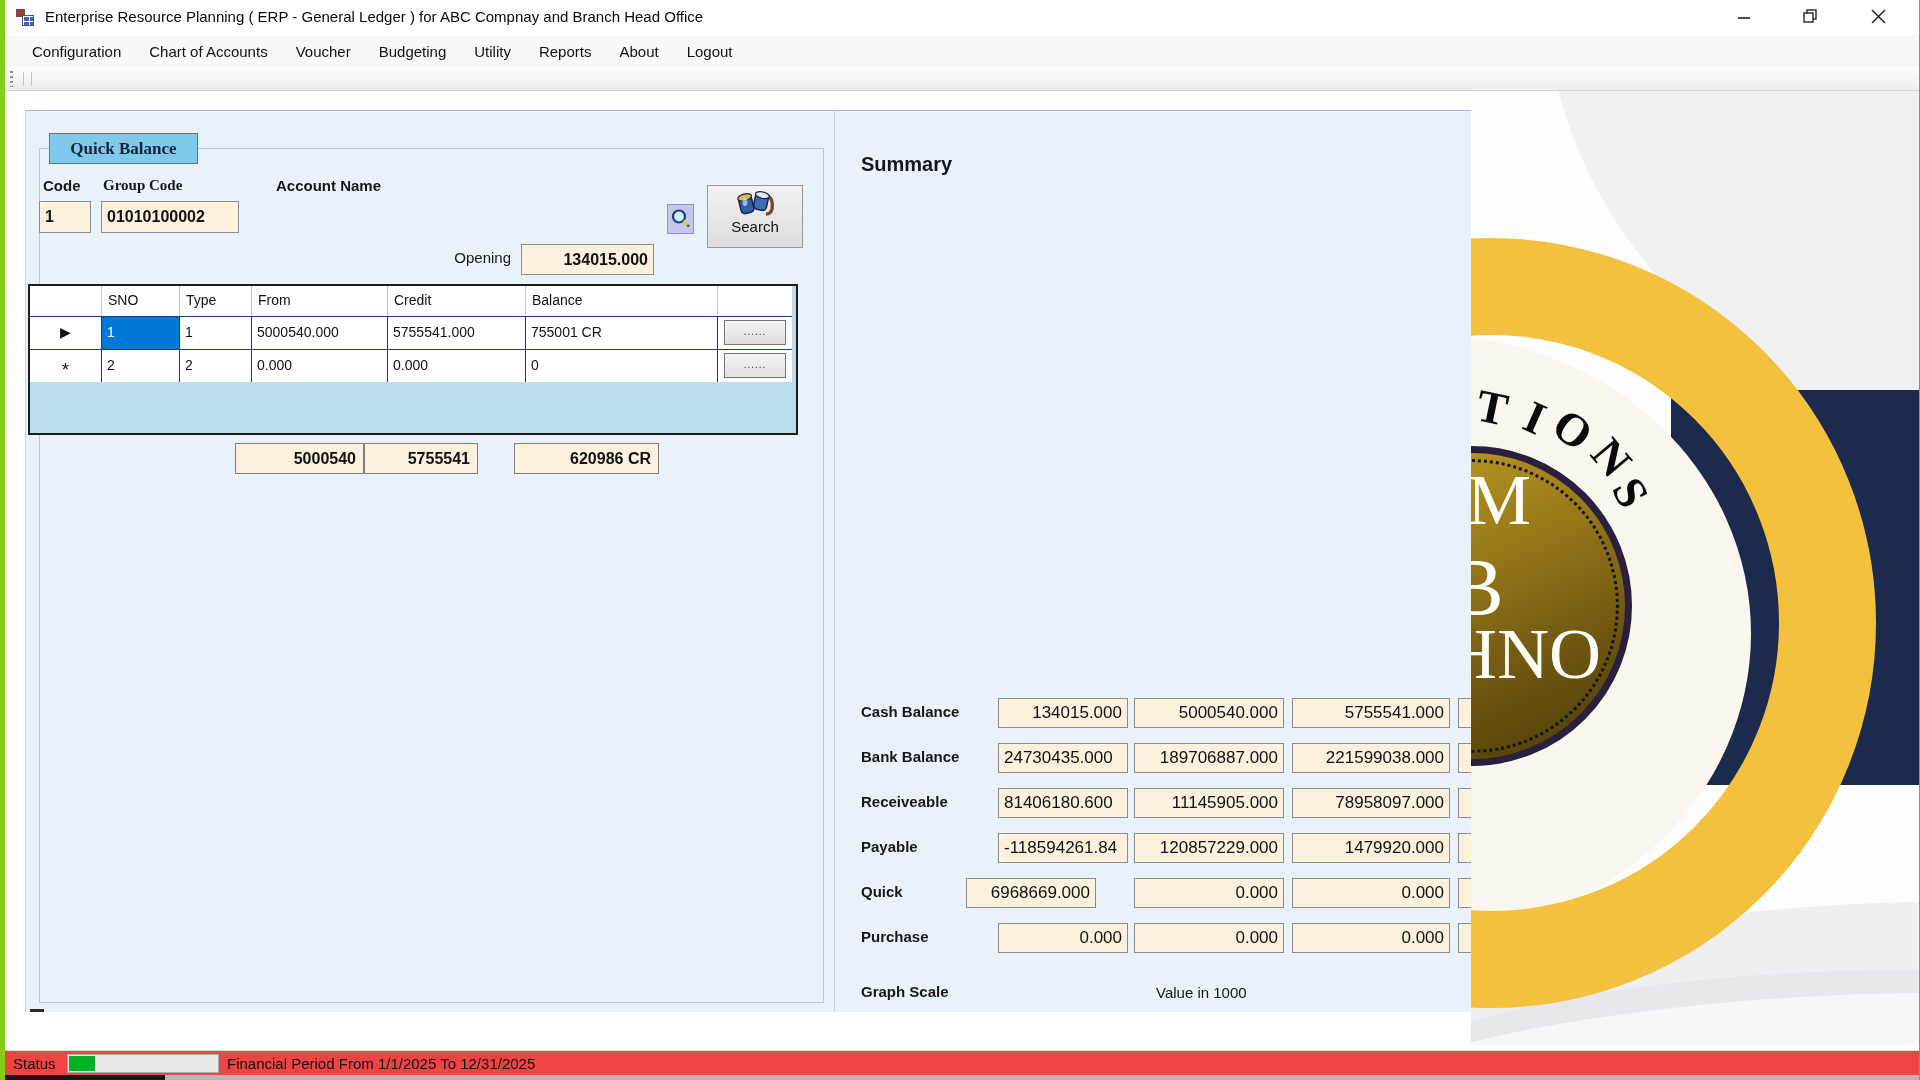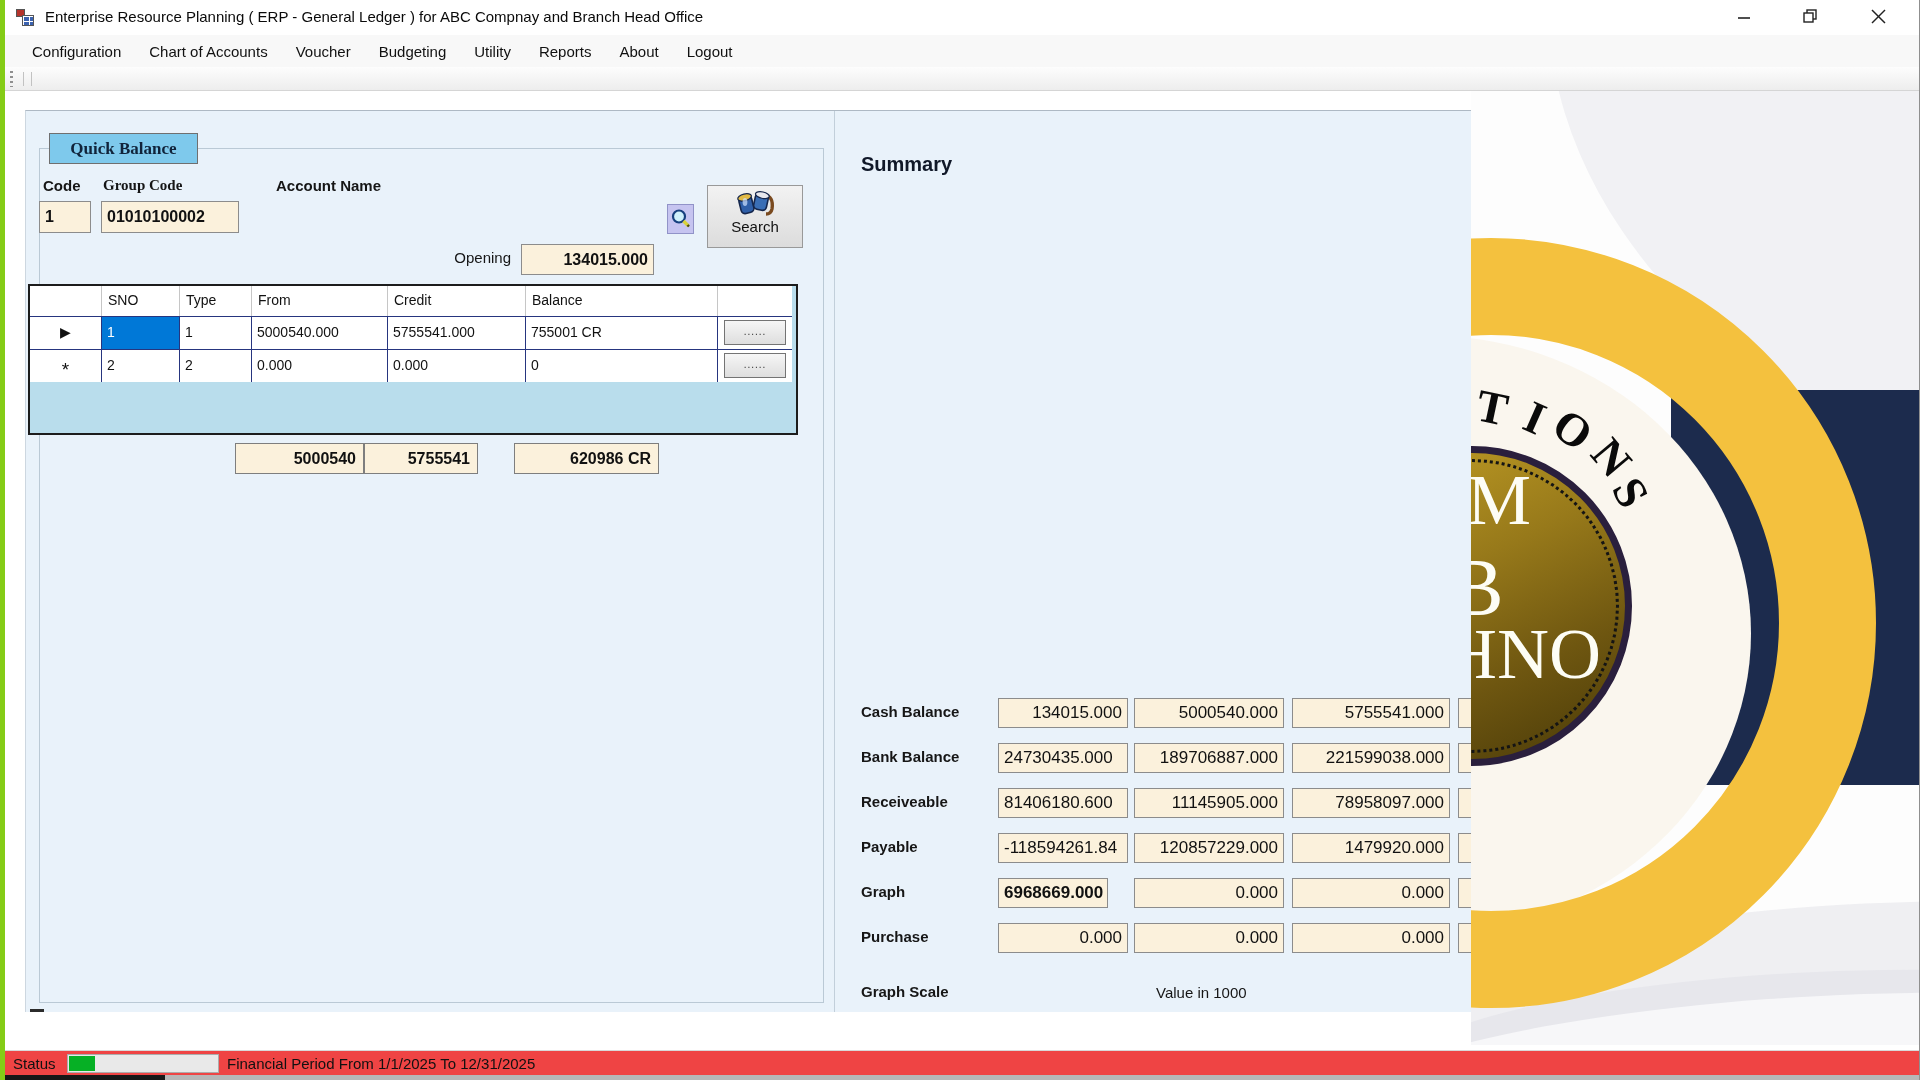--- a/index.html
+++ b/index.html
@@ -235,22 +235,22 @@
     <div class="abs sum-fld" style="left:1108px; top:677px; width:150px;">11145905.000</div>
     <div class="abs sum-fld" style="left:1266px; top:677px; width:158px;">78958097.000</div>
     <div class="abs sum-fld" style="left:1432px; top:677px; width:50px;"></div>
 
     <div class="abs sum-label" style="left:835px; top:727px;">Payable</div>
     <div class="abs sum-fld ta-left" style="left:972px; top:722px; width:130px;">-118594261.84</div>
     <div class="abs sum-fld" style="left:1108px; top:722px; width:150px;">120857229.000</div>
     <div class="abs sum-fld" style="left:1266px; top:722px; width:158px;">1479920.000</div>
     <div class="abs sum-fld" style="left:1432px; top:722px; width:50px;"></div>
 
-    <div class="abs sum-label" style="left:835px; top:772px;">Graph</div>
-    <div class="abs sum-fld" style="left:972px; top:767px; width:110px;font-weight:bold;">6968669.000</div>
+    <div class="abs sum-label" style="left:835px; top:772px;">Quick</div>
+    <div class="abs sum-fld" style="left:940px; top:767px; width:130px;">6968669.000</div>
     <div class="abs sum-fld" style="left:1108px; top:767px; width:150px;">0.000</div>
     <div class="abs sum-fld" style="left:1266px; top:767px; width:158px;">0.000</div>
     <div class="abs sum-fld" style="left:1432px; top:767px; width:50px;"></div>
 
     <div class="abs sum-label" style="left:835px; top:817px;">Purchase</div>
     <div class="abs sum-fld" style="left:972px; top:812px; width:130px;">0.000</div>
     <div class="abs sum-fld" style="left:1108px; top:812px; width:150px;">0.000</div>
     <div class="abs sum-fld" style="left:1266px; top:812px; width:158px;">0.000</div>
     <div class="abs sum-fld" style="left:1432px; top:812px; width:50px;"></div>
 

